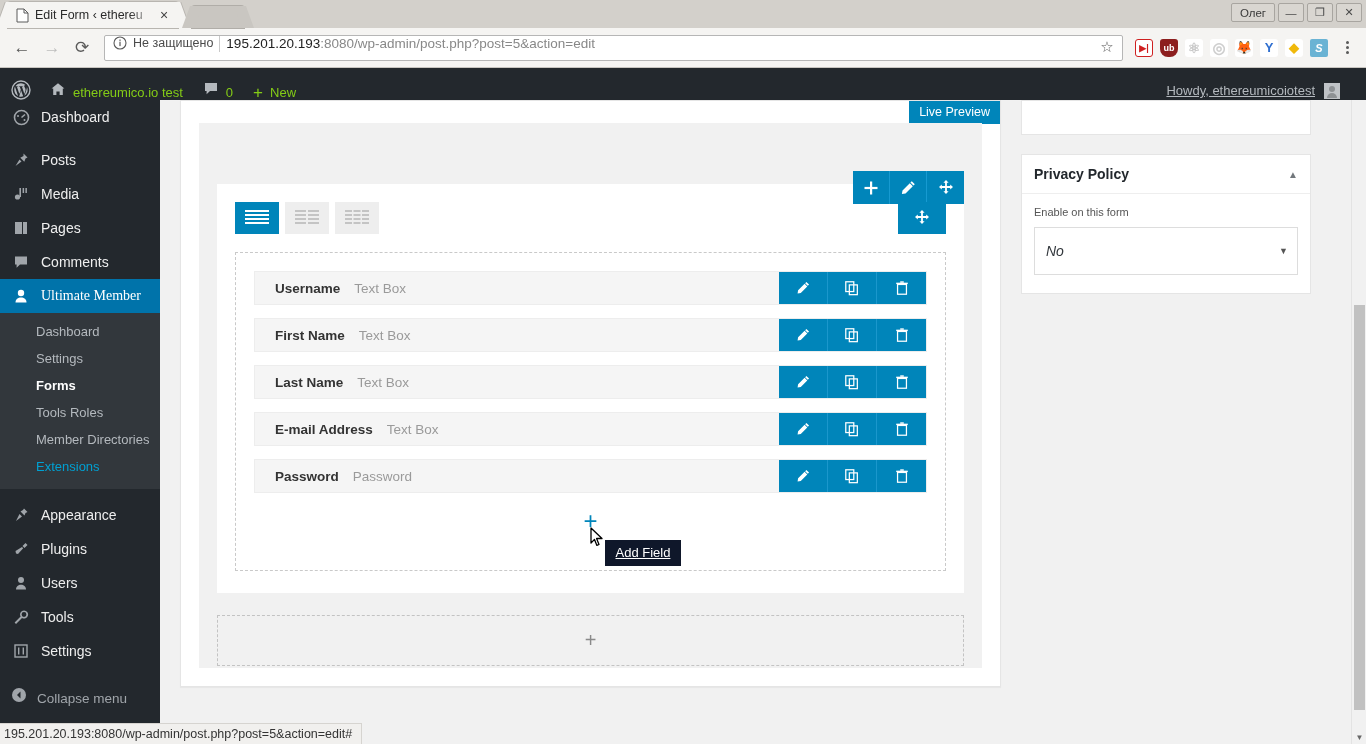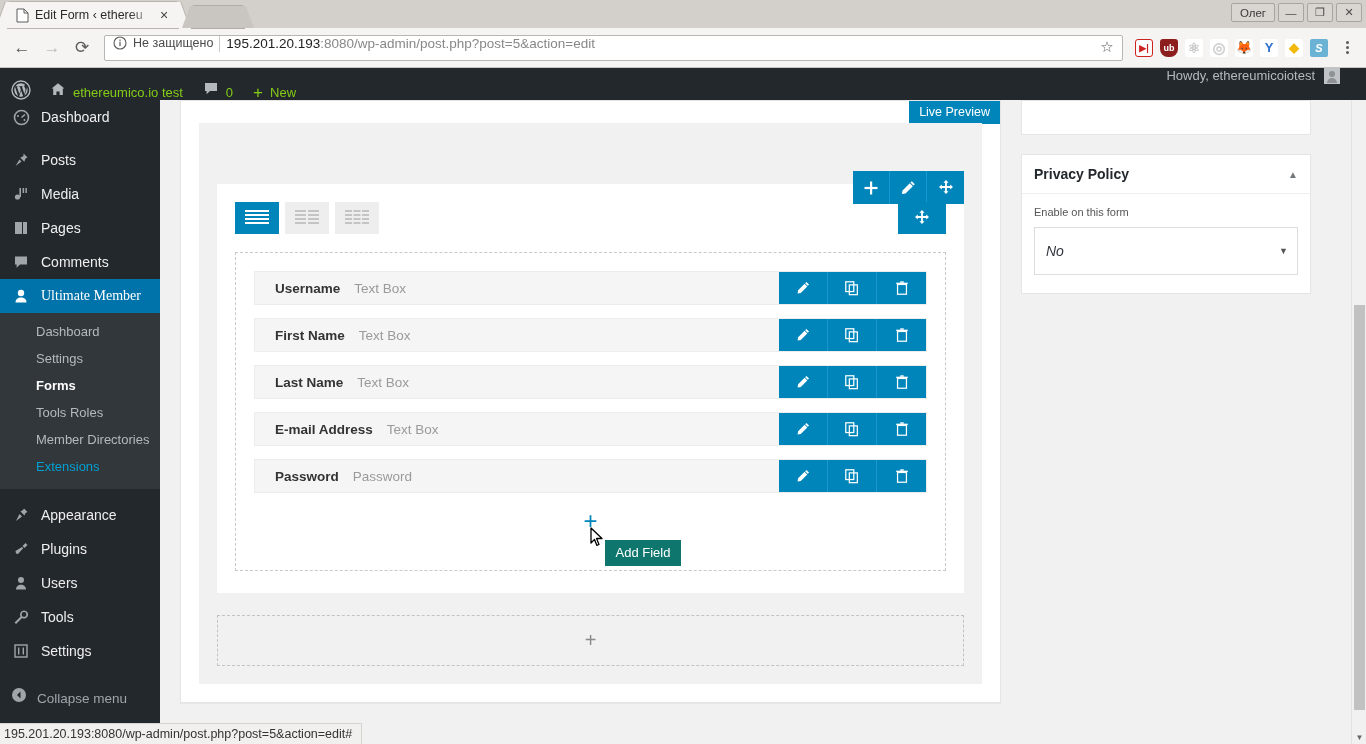--- a/index.html
+++ b/index.html
@@ -101,21 +101,21 @@
   .menu-dots i { width:3px;height:3px;border-radius:50%;background:#5a5a5a; display:block; }
 
   
   .wp-adminbar {
     height: 32px; background: #23282d; color: #b4b9be;
     display: flex; align-items: center; font-size: 13px;
     position: relative;
   }
   .ab-item { display: flex; align-items: flex-end; gap: 7px; padding: 0 10px; height: 32px; color: #84cc16; }
   .ab-logo { padding: 0 9px 0 11px; }
-  .ab-right { position: absolute; right: 0; top: 0; height: 45px; display:flex; align-items:flex-start; padding-right: 26px; gap: 9px; }
+  .ab-right { position: absolute; right: 0; top: 0; height: 45px; display:flex; align-items:center; padding-right: 26px; gap: 9px; text-decoration: underline; }
   .ab-avatar { width: 16px; height: 16px; background: #bfc3c7; display:block; position: relative; }
   .ab-avatar:before { content:""; position:absolute; left:5px; top:3px; width:6px;height:6px;border-radius:50%;background:#8d9194; }
   .ab-avatar:after { content:""; position:absolute; left:3px; bottom:1px; width:10px;height:5px;border-radius:5px 5px 0 0;background:#8d9194; }
 
   
   .wp-body { display: flex; height: 644px; position: relative; background: #f1f1f1; }
 
   
   .wp-sidebar { width: 160px; background: #23282d; flex: none; color: #eee; font-size: 14px; padding-top: 0; }
   .menu-item {
@@ -142,21 +142,21 @@
     background: #fff; border: 1px solid #e5e5e5; box-shadow: 0 1px 1px rgba(0,0,0,.04);
   }
   .builder-box { position: relative; }
   .live-preview {
     position: absolute; top: 0; right: 0;
     background: #0085ba; color: #fff; font-size: 12.5px;
     padding: 4px 10px 5px 10px; line-height: 14px;
   }
   .builder-inner { padding: 22px 18px 18px 18px; }
 
-  .row-group { background: #f1f1f1; padding: 16px 18px 18px 18px; position: relative; }
+  .row-group { background: #f1f1f1; padding: 16px 18px 2px 18px; position: relative; }
   .row-actions {
     position: absolute; right: 18px; top: 48px;
     display: flex; background: #0085ba;
   }
   .row-actions .act {
     width: 37px; height: 33px; display:flex; align-items:center; justify-content:center;
     color: #fff; border-right: 1px solid #179ad1;
   }
   .row-actions .act:last-child { border-right: none; }
 
@@ -197,22 +197,22 @@
   .field-acts .fa-btn:last-child { border-right: none; }
 
   .add-field-zone {
     position: relative; height: 56px; display:flex; align-items:flex-start; justify-content:center;
     padding-top: 6px;
   }
   .add-plus { color: #0085ba; font-size: 24px; line-height: 18px; font-weight: 300; }
   .cursor-arrow { position: absolute; left: 50%; margin-left: -1px; top: 21px; }
   .tooltip {
     position: absolute; left: 50%; margin-left: 14px; top: 34px;
-    background: #0f766e; color: #fff; font-size: 13px;
-    padding: 5px 11px 6px 11px; white-space: nowrap;
+    background: #0f172a; color: #fff; font-size: 13px;
+    padding: 5px 11px 6px 11px; white-space: nowrap; text-decoration: underline;
   }
 
   .add-row-zone {
     margin-top: 22px; border: 1px dashed #c3c3c3; height: 51px;
     display: flex; align-items: center; justify-content: center;
     color: #8a8a8a; font-size: 20px; font-weight: 300;
   }
 
   
   .side-box { background: #fff; border: 1px solid #e5e5e5; margin-bottom: 19px; }

